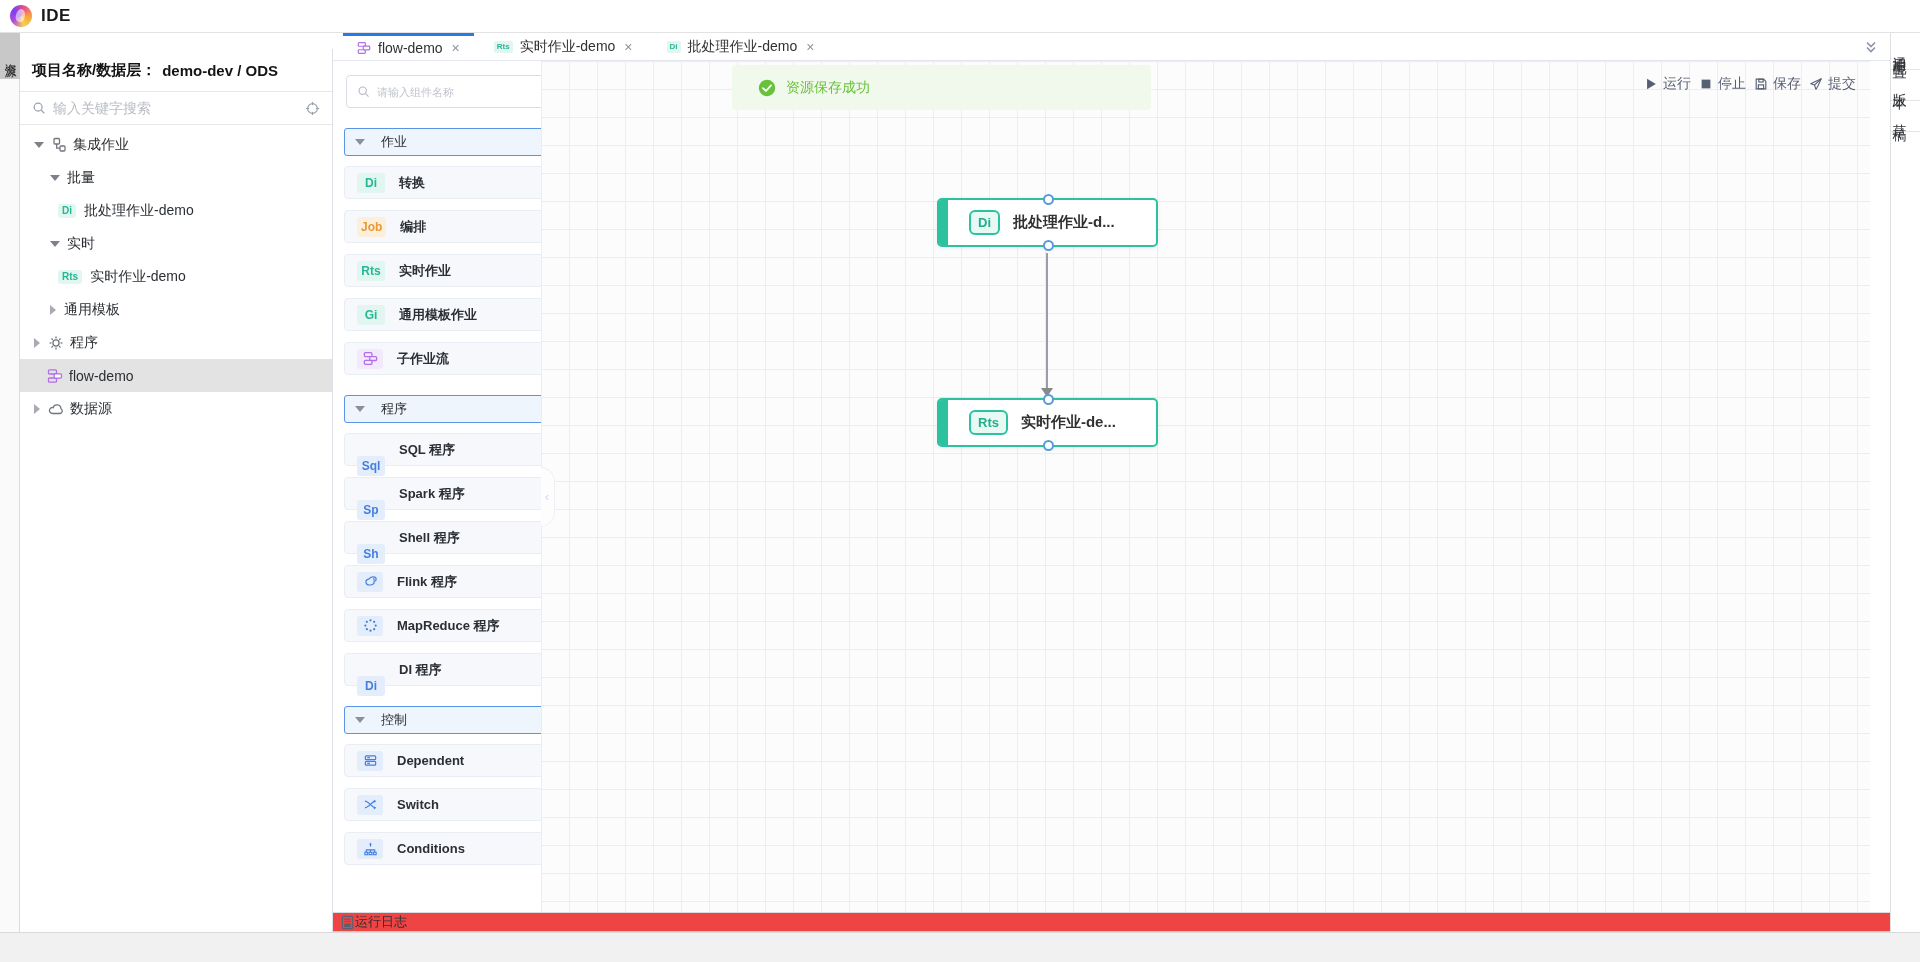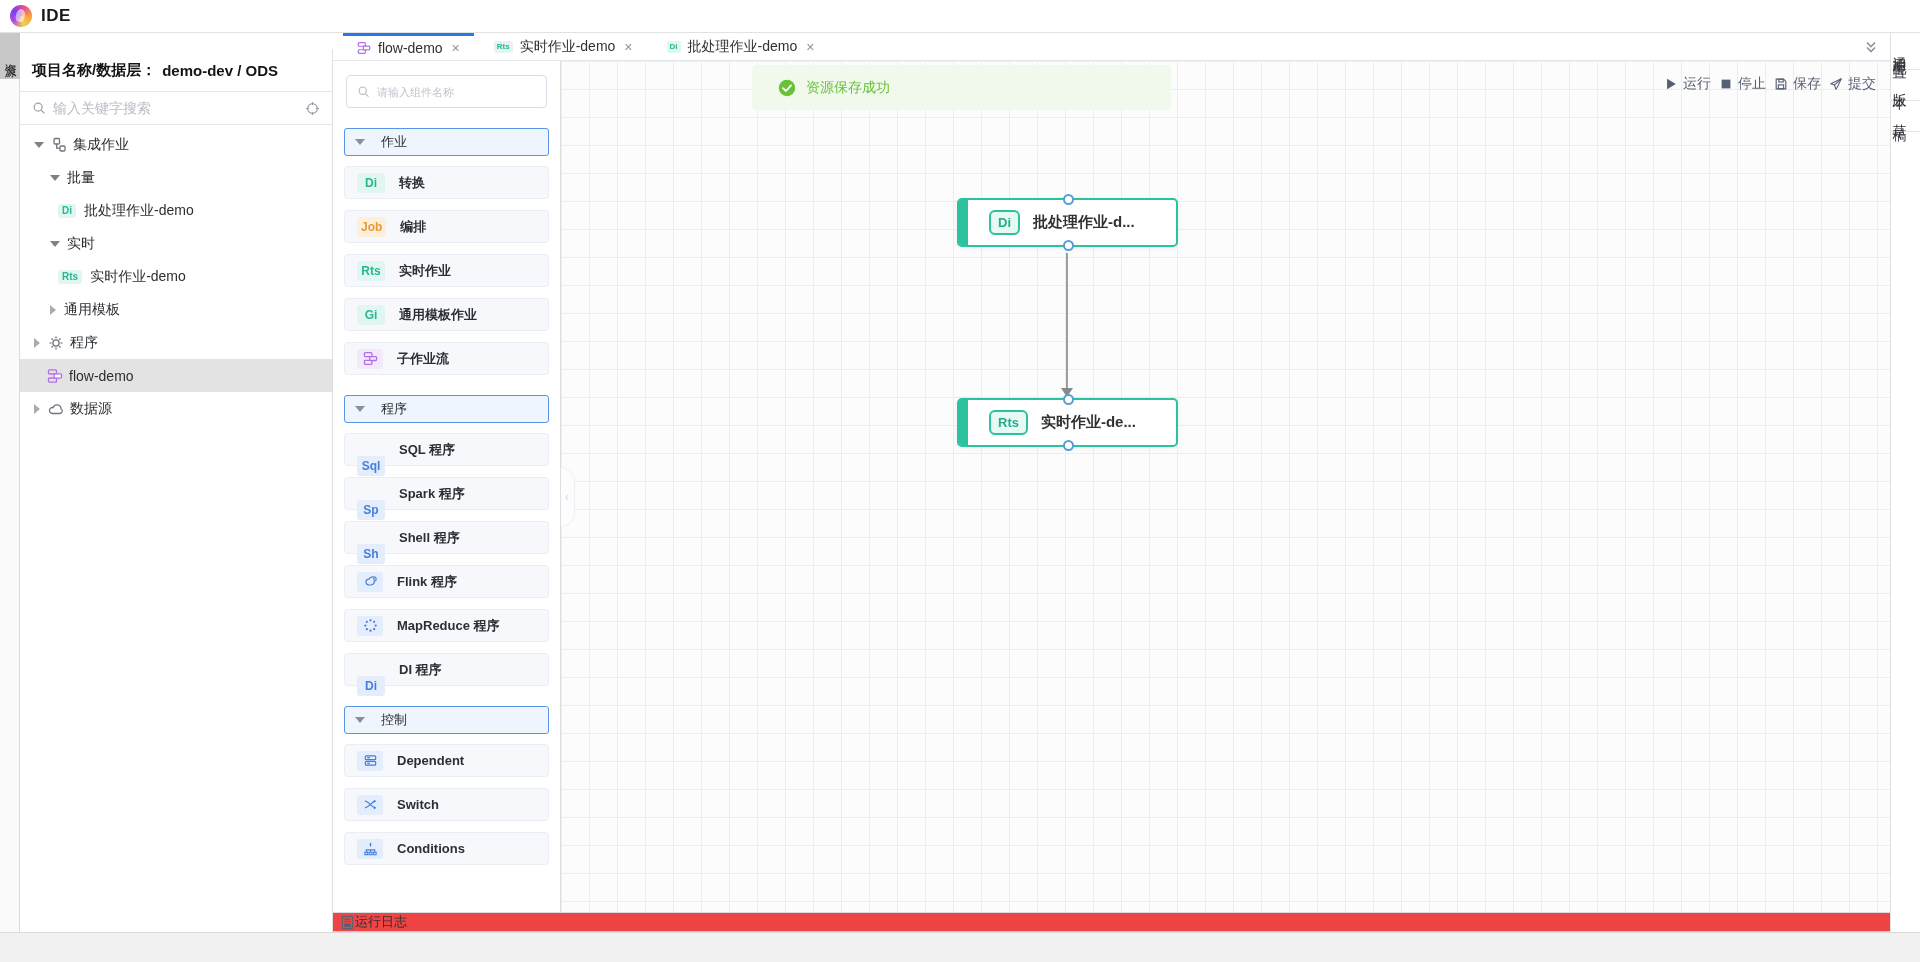--- a/index.html
+++ b/index.html
@@ -51,21 +51,21 @@
   .p-section-h { margin:20px 11px 10px 11px; height:28px; border:1px solid #5a94e8; background:#eef5fd; border-radius:3px; display:flex; align-items:center; padding:0 10px; font-size:13px; color:#2b2f33; cursor:pointer; }
   .p-section-h .arrow-exp { border-top-color:#8a8f99; margin-right:16px; }
   .p-item { margin:0 11px 11px 11px; height:33px; background:#f6f8fc; border:1px solid #e9edf4; border-radius:4px; display:flex; align-items:center; padding:0 12px; cursor:grab; }
   .p-item .lbl { font-size:13px; font-weight:700; color:#2b2f33; margin-left:14px; }
   .p-badge { min-width:28px; height:20px; border-radius:3px; font-size:12px; font-weight:700; display:flex; align-items:center; justify-content:center; padding:0 4px; }
   .p-ico { width:26px; height:20px; border-radius:3px; background:#e3edfb; color:#447fe0; display:flex; align-items:center; justify-content:center; }
   .p-ico.purple { background:#f3e9fd; color:#b070e8; }
   .p-ico svg { width:15px; height:15px; }
 
   
-  #canvas { position:absolute; left:561px; top:61px; width:1329px; height:851px; background:#fcfcfd;
+  #canvas { position:absolute; left:541px; top:61px; width:1329px; height:851px; background:#fcfcfd;
     background-image:linear-gradient(#ecedf0 1px,transparent 1px),linear-gradient(90deg,#ecedf0 1px,transparent 1px);
     background-size:28px 28px; overflow:hidden; }
   .toast { position:absolute; left:191px; top:4px; width:419px; height:45px; background:#f0f9eb; border-radius:4px; display:flex; align-items:center; gap:10px; padding-left:26px; }
   .toast .msg { color:#67c23a; font-size:14px; }
   .check-ico { width:18px; height:18px; flex:none; }
   .cv-toolbar { position:absolute; top:14px; right:14px; display:flex; gap:8px; color:#575f73; font-size:14px; }
   .tool-btn { display:flex; align-items:center; gap:5px; cursor:pointer; }
   .tool-btn svg { width:14px; height:14px; }
 
   .node { position:absolute; width:221px; height:49px; background:#fff; border:2px solid #2cc29f; border-radius:5px; box-shadow:0 1px 5px rgba(0,0,0,.07); display:flex; align-items:center; padding-left:30px; gap:13px; cursor:move; }

